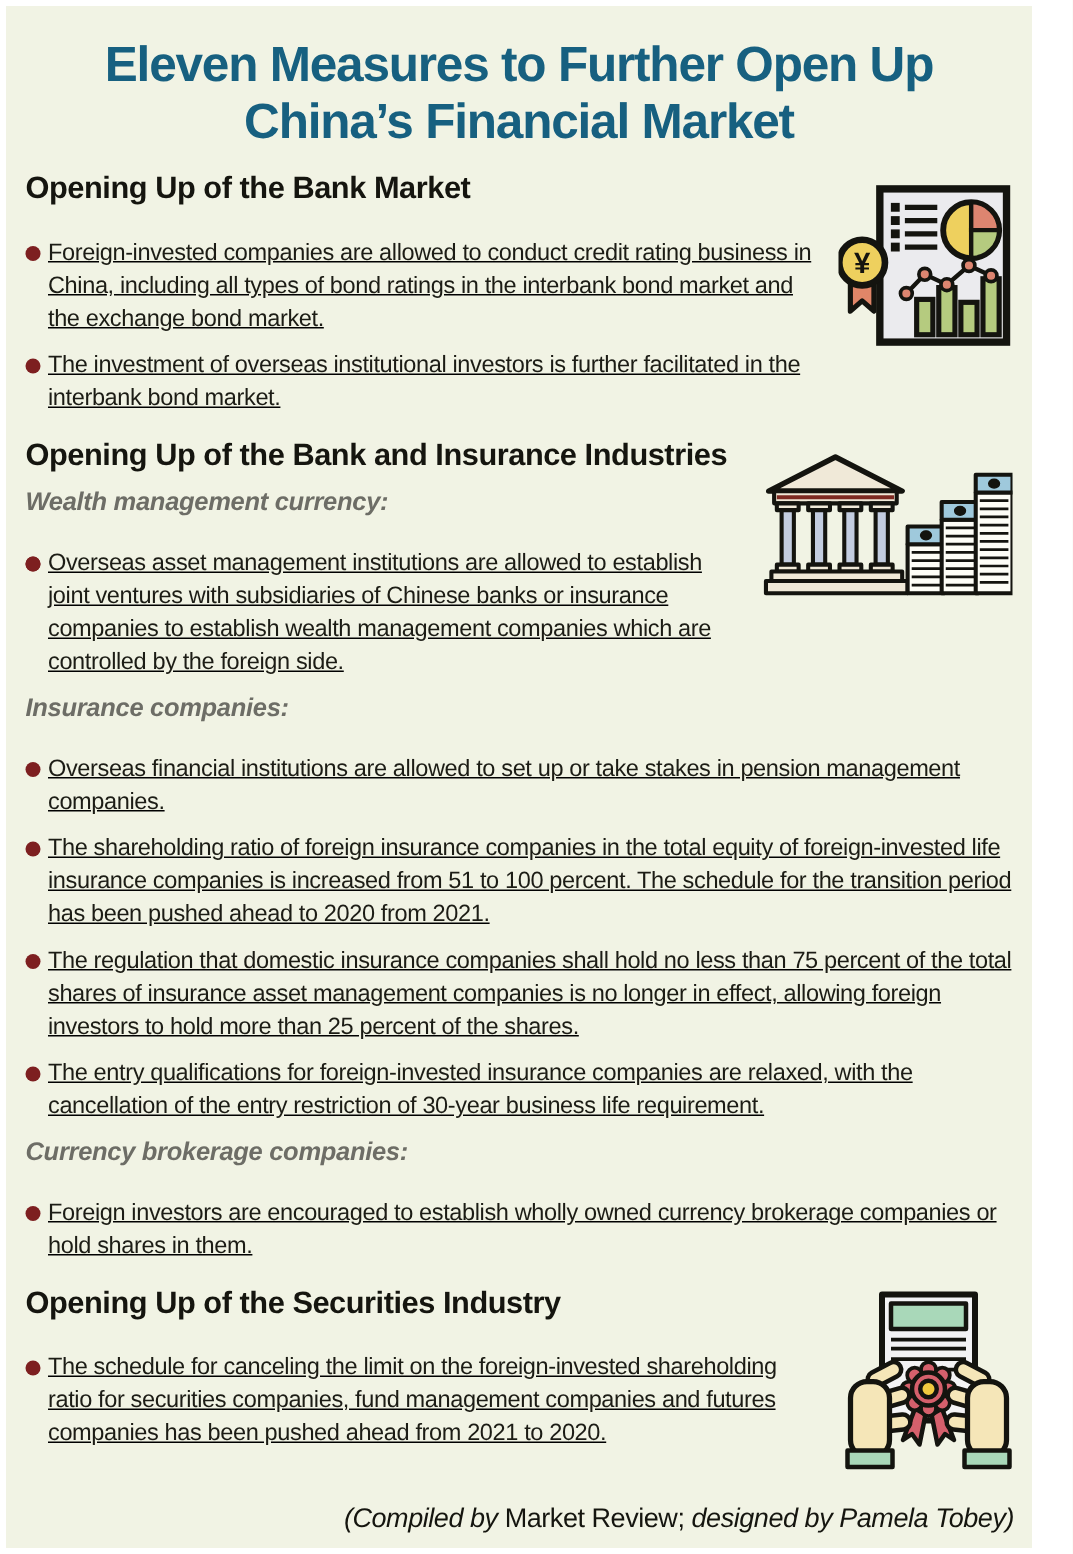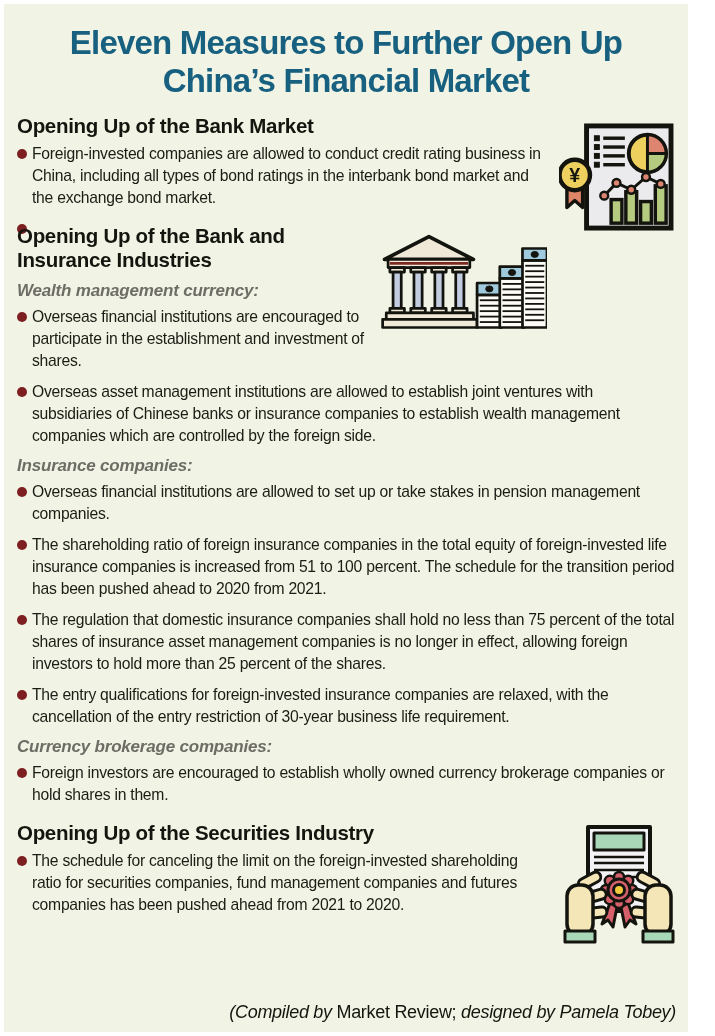--- a/index.html
+++ b/index.html
@@ -17,21 +17,21 @@
   }
   section { position:relative; }
   .sec-heading {
     font-size:20.5px; font-weight:bold; color:#15150f;
     margin:15px 0 3px; letter-spacing:-0.3px;
   }
   .sub-heading {
     font-style:italic; font-weight:bold; color:#6d6d66;
     font-size:17px; margin:9px 0 2px; letter-spacing:-0.2px;
   }
-  ul.bullets { list-style:none; margin:5px 0 0; padding:0; }
+  ul.bullets { list-style:none; margin:20px 0 0; padding:0;text-decoration:underline; }
   ul.bullets li {
     position:relative; padding-left:15px; margin:0 0 9px;
     font-size:15.7px; line-height:22px; color:#1c1c15; letter-spacing:-0.25px;
   }
   .dot {
     position:absolute; left:0; top:5.5px; width:10px; height:10px;
     border-radius:50%; background:#7d1f20;
   }
   .icon { float:right; }
   .icon.bond { margin:8px 0 6px 12px; }
@@ -86,21 +86,21 @@
             <circle cx="103.5" cy="63" r="4"></circle>
           </g>
           <path d="M8,66 L8,87 L16,80 L24,87 L24,66 Z" fill="#e08668" stroke="#14140f" stroke-width="3.5" stroke-linejoin="round"></path>
           <circle cx="16" cy="54" r="15.5" fill="#eed05e" stroke="#14140f" stroke-width="4.5"></circle>
           <text x="16" y="61" font-size="20" font-weight="bold" text-anchor="middle" fill="#14140f">¥</text>
         </svg>
       </div>
       <h2 class="sec-heading">Opening Up of the Bank Market</h2>
       <ul class="bullets">
         <li><span class="dot"></span><span>Foreign-invested companies are allowed to conduct credit rating business in China, including all types of bond ratings in the interbank bond market and the exchange bond market.</span></li>
-        <li><span class="dot"></span></li>
+        <li><span class="dot"></span><span>The investment of overseas institutional investors is further facilitated in the interbank bond market.</span></li>
       </ul>
     </section>
 
     <section>
       <div class="icon bank">
         <svg width="168" height="102" viewBox="0 0 185 112">
           <g stroke="#14140f" stroke-linejoin="round">
             <polygon points="6,30 55,5 104,30" fill="#f0e9d8" stroke-width="4"></polygon>
             <rect x="10" y="30" width="90" height="9" fill="#f0e9d8" stroke-width="3"></rect>
             <line x1="12" y1="34.5" x2="98" y2="34.5" stroke="#7d2a22" stroke-width="3"></line>
@@ -166,21 +166,21 @@
             </g>
             <rect x="158" y="18" width="27" height="13" fill="#9fc9dc" stroke-width="3"></rect>
             <ellipse cx="171.5" cy="24.5" rx="4" ry="3.3" fill="#14140f" stroke-width="1"></ellipse>
           </g>
         </svg>
       </div>
       <h2 class="sec-heading">Opening Up of the Bank and Insurance Industries</h2>
 
       <div class="sub-heading">Wealth management currency:</div>
       <ul class="bullets">
-        <li><span class="dot"></span><span>Overseas financial institutions are encouraged to participate in the establishment and investment of shares.</span></li>
+        <li><span class="dot"></span></li>
         <li><span class="dot"></span><span>Overseas asset management institutions are allowed to establish joint ventures with subsidiaries of Chinese banks or insurance companies to establish wealth management companies which are controlled by the foreign side.</span></li>
       </ul>
 
       <div class="sub-heading">Insurance companies:</div>
       <ul class="bullets">
         <li><span class="dot"></span><span>Overseas financial institutions are allowed to set up or take stakes in pension management companies.</span></li>
         <li><span class="dot"></span><span>The shareholding ratio of foreign insurance companies in the total equity of foreign-invested life insurance companies is increased from 51 to 100 percent. The schedule for the transition period has been pushed ahead to 2020 from 2021.</span></li>
         <li><span class="dot"></span><span>The regulation that domestic insurance companies shall hold no less than 75 percent of the total shares of insurance asset management companies is no longer in effect, allowing foreign investors to hold more than 25 percent of the shares.</span></li>
         <li><span class="dot"></span><span>The entry qualifications for foreign-invested insurance companies are relaxed, with the cancellation of the entry restriction of 30-year business life requirement.</span></li>
       </ul>

